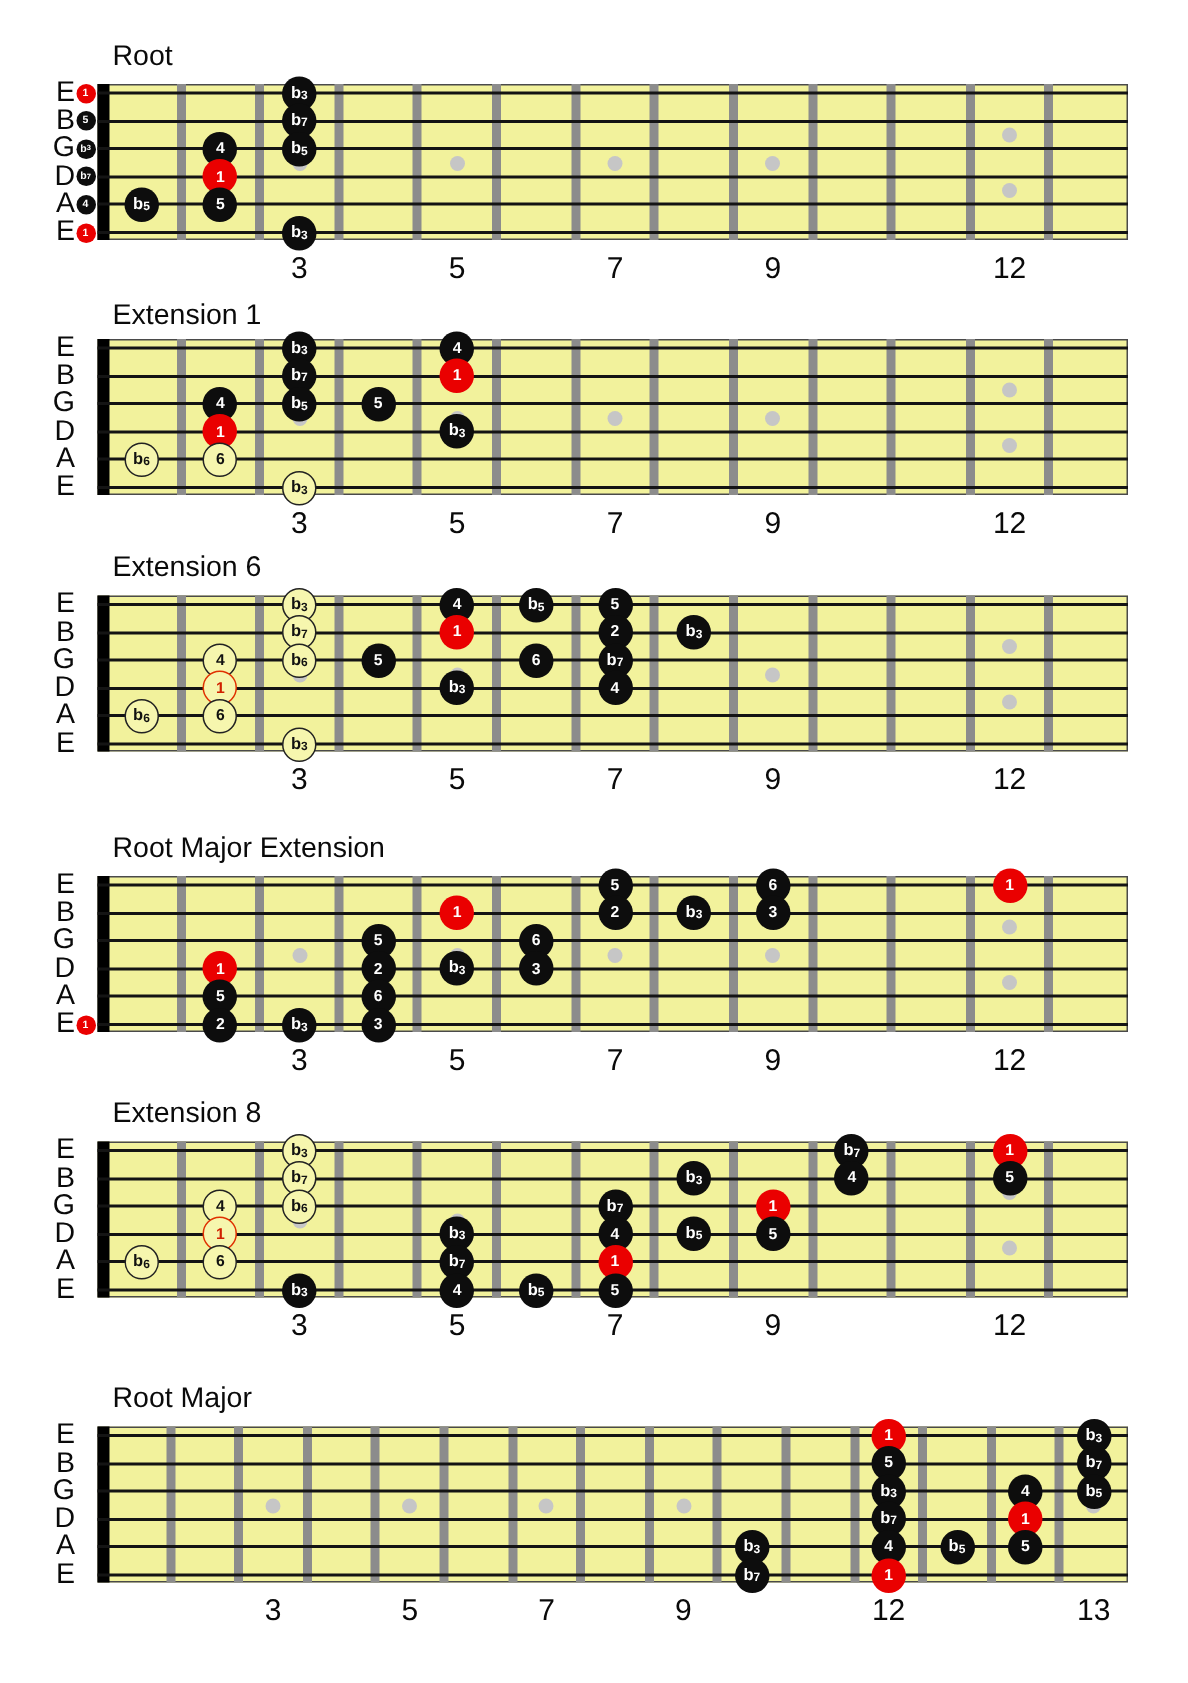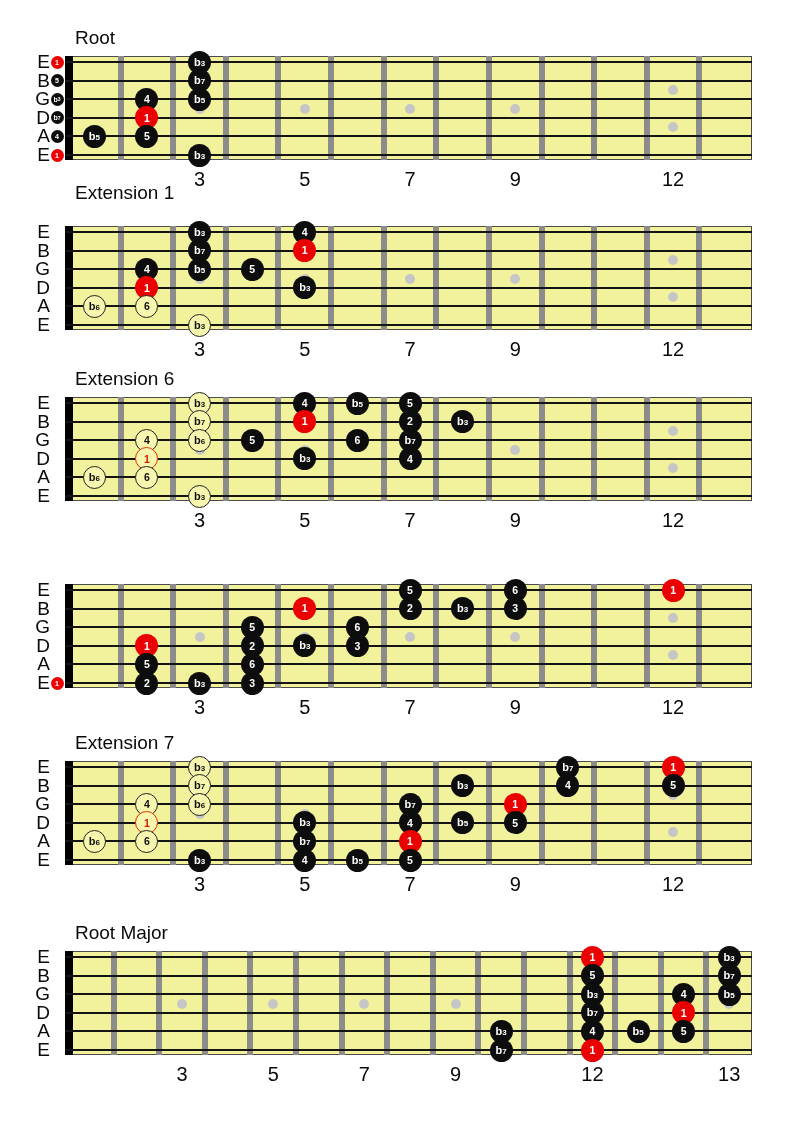--- a/index.html
+++ b/index.html
@@ -114,21 +114,21 @@
     </div>
     <div class="dot black big" style="left: 188.038px; top: 143.5px;">
       <span class="fl">b</span>
       <span class="fd">3</span>
     </div>
     <div class="fnum" style="left: 199.538px; top: 168px;">3</div>
     <div class="fnum" style="left: 304.769px; top: 168px;">5</div>
     <div class="fnum" style="left: 410px; top: 168px;">7</div>
     <div class="fnum" style="left: 515.231px; top: 168px;">9</div>
     <div class="fnum" style="left: 673.077px; top: 168px;">12</div>
-    <div class="title" style="left: 75px; top: 182px;">Extension 1</div>
+    <div class="title" style="left: 75px; top: 200px;">Extension 1</div>
     <div class="board" style="left: 65px; top: 226px; width: 687px; height: 104px;"></div>
     <div class="fretwire" style="left: 117.615px; top: 226px; width: 6px; height: 104px;"></div>
     <div class="fretwire" style="left: 170.231px; top: 226px; width: 6px; height: 104px;"></div>
     <div class="fretwire" style="left: 222.846px; top: 226px; width: 6px; height: 104px;"></div>
     <div class="fretwire" style="left: 275.462px; top: 226px; width: 6px; height: 104px;"></div>
     <div class="fretwire" style="left: 328.077px; top: 226px; width: 6px; height: 104px;"></div>
     <div class="fretwire" style="left: 380.692px; top: 226px; width: 6px; height: 104px;"></div>
     <div class="fretwire" style="left: 433.308px; top: 226px; width: 6px; height: 104px;"></div>
     <div class="fretwire" style="left: 485.923px; top: 226px; width: 6px; height: 104px;"></div>
     <div class="fretwire" style="left: 538.538px; top: 226px; width: 6px; height: 104px;"></div>
@@ -298,20 +298,21 @@
     </div>
     <div class="dot hollow big" style="left: 188.038px; top: 484.5px;">
       <span class="fl">b</span>
       <span class="fd">3</span>
     </div>
     <div class="fnum" style="left: 199.538px; top: 509px;">3</div>
     <div class="fnum" style="left: 304.769px; top: 509px;">5</div>
     <div class="fnum" style="left: 410px; top: 509px;">7</div>
     <div class="fnum" style="left: 515.231px; top: 509px;">9</div>
     <div class="fnum" style="left: 673.077px; top: 509px;">12</div>
+    <div class="title" style="left: 75px; top: 555px;">Root Major Extension</div>
     <div class="board" style="left: 65px; top: 584px; width: 687px; height: 104px;"></div>
     <div class="fretwire" style="left: 117.615px; top: 584px; width: 6px; height: 104px;"></div>
     <div class="fretwire" style="left: 170.231px; top: 584px; width: 6px; height: 104px;"></div>
     <div class="fretwire" style="left: 222.846px; top: 584px; width: 6px; height: 104px;"></div>
     <div class="fretwire" style="left: 275.462px; top: 584px; width: 6px; height: 104px;"></div>
     <div class="fretwire" style="left: 328.077px; top: 584px; width: 6px; height: 104px;"></div>
     <div class="fretwire" style="left: 380.692px; top: 584px; width: 6px; height: 104px;"></div>
     <div class="fretwire" style="left: 433.308px; top: 584px; width: 6px; height: 104px;"></div>
     <div class="fretwire" style="left: 485.923px; top: 584px; width: 6px; height: 104px;"></div>
     <div class="fretwire" style="left: 538.538px; top: 584px; width: 6px; height: 104px;"></div>
@@ -395,21 +396,21 @@
       <span class="fd">3</span>
     </div>
     <div class="dot black big" style="left: 240.654px; top: 671.5px;">
       <span class="fd1">3</span>
     </div>
     <div class="fnum" style="left: 199.538px; top: 696px;">3</div>
     <div class="fnum" style="left: 304.769px; top: 696px;">5</div>
     <div class="fnum" style="left: 410px; top: 696px;">7</div>
     <div class="fnum" style="left: 515.231px; top: 696px;">9</div>
     <div class="fnum" style="left: 673.077px; top: 696px;">12</div>
-    <div class="title" style="left: 75px; top: 732px;">Extension 7</div>
+    <div class="title" style="left: 75px; top: 732px;">Extension 8</div>
     <div class="board" style="left: 65px; top: 761px; width: 687px; height: 104px;"></div>
     <div class="fretwire" style="left: 117.615px; top: 761px; width: 6px; height: 104px;"></div>
     <div class="fretwire" style="left: 170.231px; top: 761px; width: 6px; height: 104px;"></div>
     <div class="fretwire" style="left: 222.846px; top: 761px; width: 6px; height: 104px;"></div>
     <div class="fretwire" style="left: 275.462px; top: 761px; width: 6px; height: 104px;"></div>
     <div class="fretwire" style="left: 328.077px; top: 761px; width: 6px; height: 104px;"></div>
     <div class="fretwire" style="left: 380.692px; top: 761px; width: 6px; height: 104px;"></div>
     <div class="fretwire" style="left: 433.308px; top: 761px; width: 6px; height: 104px;"></div>
     <div class="fretwire" style="left: 485.923px; top: 761px; width: 6px; height: 104px;"></div>
     <div class="fretwire" style="left: 538.538px; top: 761px; width: 6px; height: 104px;"></div>

